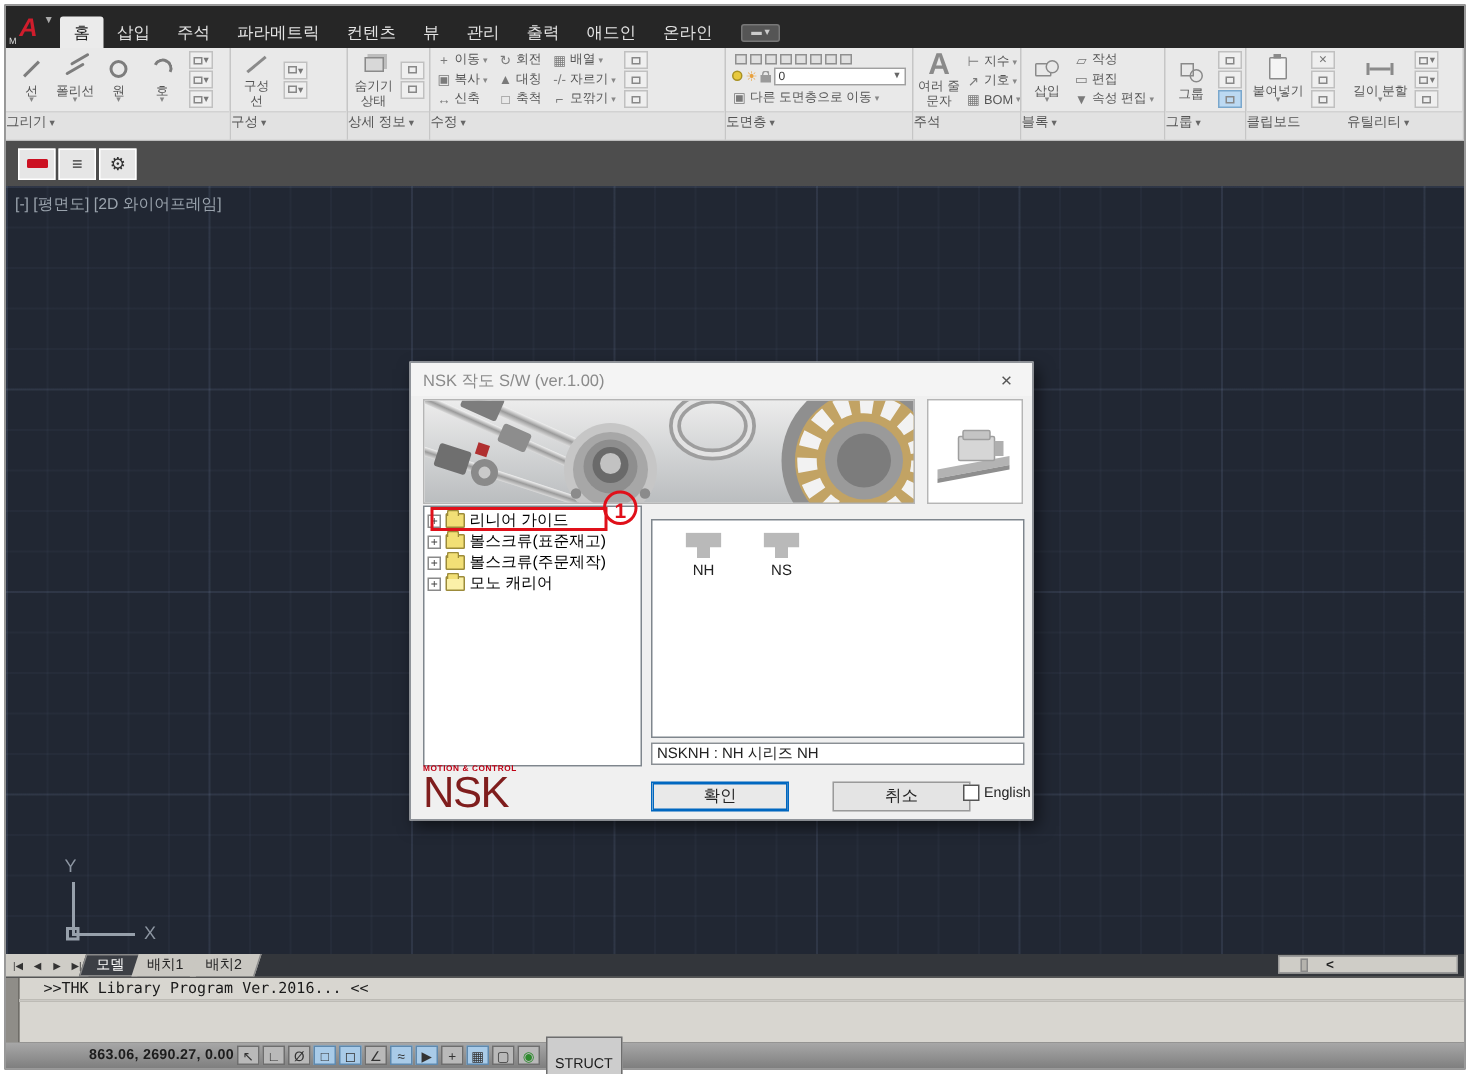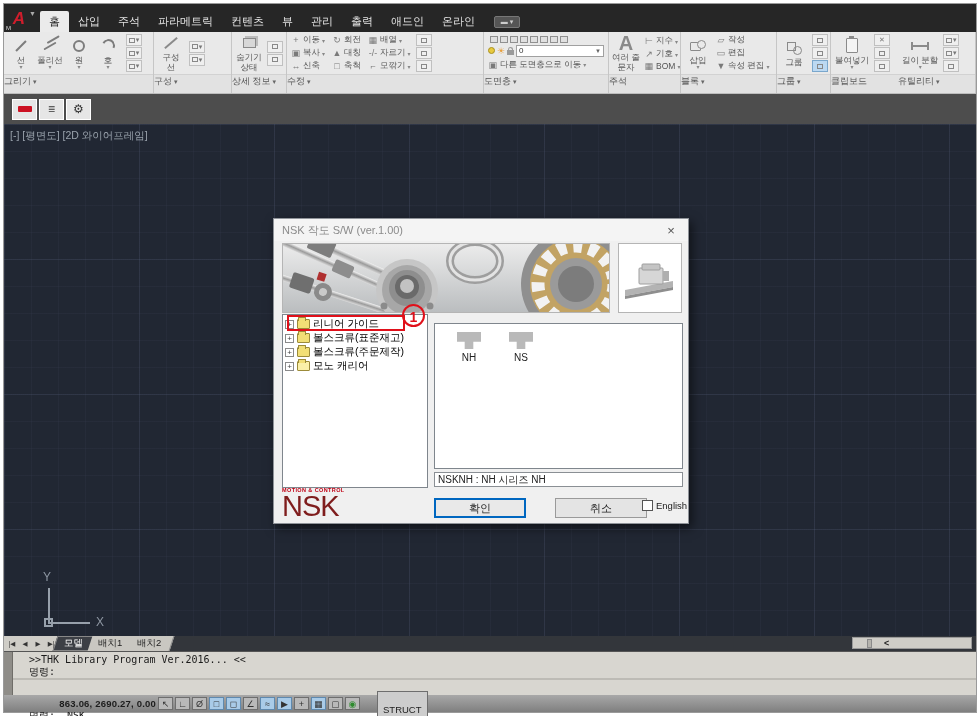--- a/index.html
+++ b/index.html
@@ -80,21 +80,21 @@
     background-size:135px 135px,135px 135px,27px 27px,27px 27px; overflow:hidden; }
   .vplabel { position:absolute; left:6px; top:5px; font-size:10.5px; color:#9aa3ad; }
   .ucs { position:absolute; left:18px; top:450px; width:100px; height:62px; }
   .ucs .vline { position:absolute; left:26px; top:14px; width:2px; height:36px; background:#97a0ab; }
   .ucs .hline { position:absolute; left:26px; top:48px; width:42px; height:2px; background:#97a0ab; }
   .ucs .origin { position:absolute; left:22px; top:44px; width:9px; height:9px; border:2px solid #97a0ab; }
   .ucs .ly { position:absolute; left:21px; top:-4px; color:#8d96a2; font-size:12px; }
   .ucs .lx { position:absolute; left:74px; top:41px; color:#8d96a2; font-size:12px; }
 
   
-  .dialog { position:absolute; left:269px; top:94px; width:416px; height:306px; background:#f0f0f0; border:1px solid #8f9399; box-shadow:3px 4px 10px rgba(0,0,0,0.55); }
+  .dialog { position:absolute; left:269px; top:117px; width:416px; height:306px; background:#f0f0f0; border:1px solid #8f9399; box-shadow:3px 4px 10px rgba(0,0,0,0.55); }
   .dlg-title { height:22px; display:flex; align-items:center; padding:0 8px; font-size:11px; color:#8b8b8b; background:#f4f4f4; }
   .dlg-close { margin-left:auto; color:#555; font-size:13px; width:18px; text-align:center; cursor:default; }
   .banner { position:absolute; left:8px; top:24px; width:328px; height:70px; border:1px solid #b5b5b5; overflow:hidden; }
   .preview { position:absolute; left:344px; top:24px; width:64px; height:70px; border:1px solid #b5b5b5; background:#fff; overflow:hidden; }
   .tree { position:absolute; left:8px; top:95px; width:146px; height:174px; background:#fff; border:1px solid #7f868d; padding:2px 0 0 2px; }
   .tree-row { display:flex; align-items:center; height:14px; gap:3px; font-size:10.5px; color:#000; white-space:nowrap; }
   .expand { width:9px; height:9px; border:1px solid #8a8a8a; background:#fff; font-size:8px; line-height:7px; text-align:center; color:#444; flex:0 0 auto; }
   .folder { width:13px; height:10px; background:#f2df76; border:1px solid #9c8b3a; border-radius:1px; position:relative; flex:0 0 auto; }
   .folder::before { content:""; position:absolute; left:0; top:-3px; width:6px; height:3px; background:#f2df76; border:1px solid #9c8b3a; border-bottom:none; border-radius:1px 1px 0 0; }
   .folder.open { background:#fbf0a8; }
@@ -132,21 +132,21 @@
   .cmd-history { padding:2px 0 0 16px; line-height:12px; height:27px; }
   .cmd-sep { height:4px; background:#f4f3ef; border-top:1px solid #bdbbb5; border-bottom:1px solid #bdbbb5; }
   .cmd-input { padding:1px 0 0 16px; line-height:11px;margin-top:29px; }
 
   
   .sbar { height:17px; background:linear-gradient(#a8a8a8,#7f7f7f); display:flex; align-items:center; padding:0 4px; gap:2px; flex:0 0 auto; }
   .coords { width:148px; font-size:9.5px; font-weight:bold; color:#1c1c1c; padding-left:4px; letter-spacing:0.2px;text-align:right; }
   .toggle { width:15px; height:13px; border:1px solid #6e6e6e; background:#b9b9b9; color:#333; font-size:9px; line-height:12px; text-align:center; }
   .toggle.on { background:#a9cbe8; border-color:#5f89ae; }
   .toggle .grn { color:#2e8b2e; }
-  .structbtn { height:14px; background:#cdcdcd; border:1px solid #6e6e6e; font-size:9.5px; color:#1c1c1c; padding:12px 5px; line-height:12px; margin-left:15px; }
+  .structbtn { height:14px; background:#cdcdcd; border:1px solid #6e6e6e; font-size:9.5px; color:#1c1c1c; padding:12px 5px; line-height:12px; margin-left:2px; }
 </style>
 </head>
 <body>
 
 <div class="frame">
 <div class="window">
 
   <div class="topbar">
     <div class="applogo">
       <span class="a">A</span>
@@ -626,21 +626,20 @@
       <span class="grip"></span>
       <span class="lt">&lt;</span>
     </div>
   </div>
 
   <div class="cmd">
     <div class="cmd-gutter"></div>
     <div class="cmd-main">
       <div class="cmd-history">
         <div>&gt;&gt;THK Library Program Ver.2016... &lt;&lt;</div>
-        <div>명령:</div>
       </div>
       <div class="cmd-sep"></div>
       <div class="cmd-input">명령: _NSK</div>
     </div>
   </div>
 
   <div class="sbar">
     <div class="coords">863.06, 2690.27, 0.00</div>
     <span class="toggle">↖</span>
     <span class="toggle">∟</span>

